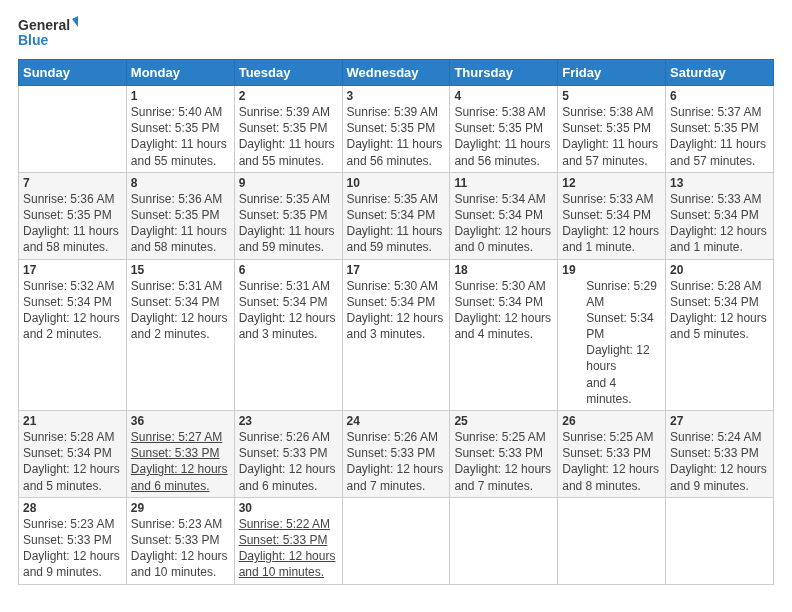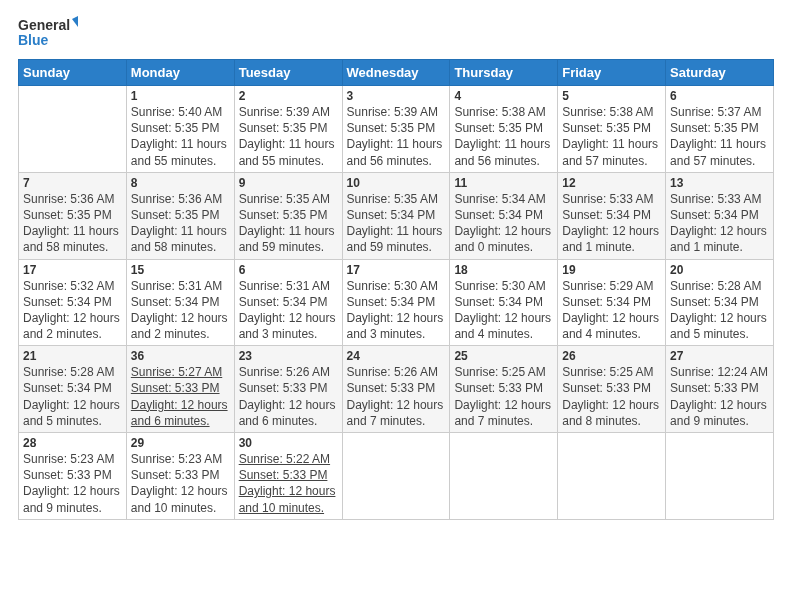--- a/index.html
+++ b/index.html
@@ -239,21 +239,21 @@
           </td>
           <td>
             <div class="day-number">18</div>
             <div class="day-detail" style="white-space: pre-line;">Sunrise: 5:30 AM
 Sunset: 5:34 PM
 Daylight: 12 hours
 and 4 minutes.</div>
           </td>
           <td>
             <div class="day-number">19</div>
-            <div class="day-detail" style="white-space: pre-line;">Sunrise: 5:29 AM
+            <div class="day-detail" style="white-space: pre-line; margin-left: 24px;">Sunrise: 5:29 AM
 Sunset: 5:34 PM
 Daylight: 12 hours
 and 4 minutes.</div>
           </td>
           <td>
             <div class="day-number">20</div>
             <div class="day-detail" style="white-space: pre-line;">Sunrise: 5:28 AM
 Sunset: 5:34 PM
 Daylight: 12 hours
 and 5 minutes.</div>
@@ -297,21 +297,21 @@
           </td>
           <td class="gray-row">
             <div class="day-number">26</div>
             <div class="day-detail" style="white-space: pre-line;">Sunrise: 5:25 AM
 Sunset: 5:33 PM
 Daylight: 12 hours
 and 8 minutes.</div>
           </td>
           <td class="gray-row">
             <div class="day-number">27</div>
-            <div class="day-detail" style="white-space: pre-line;">Sunrise: 12:24 AM
+            <div class="day-detail" style="white-space: pre-line;">Sunrise: 5:24 AM
 Sunset: 5:33 PM
 Daylight: 12 hours
 and 9 minutes.</div>
           </td>
         </tr>
         <tr>
           <td>
             <div class="day-number">28</div>
             <div class="day-detail" style="white-space: pre-line;">Sunrise: 5:23 AM
 Sunset: 5:33 PM

